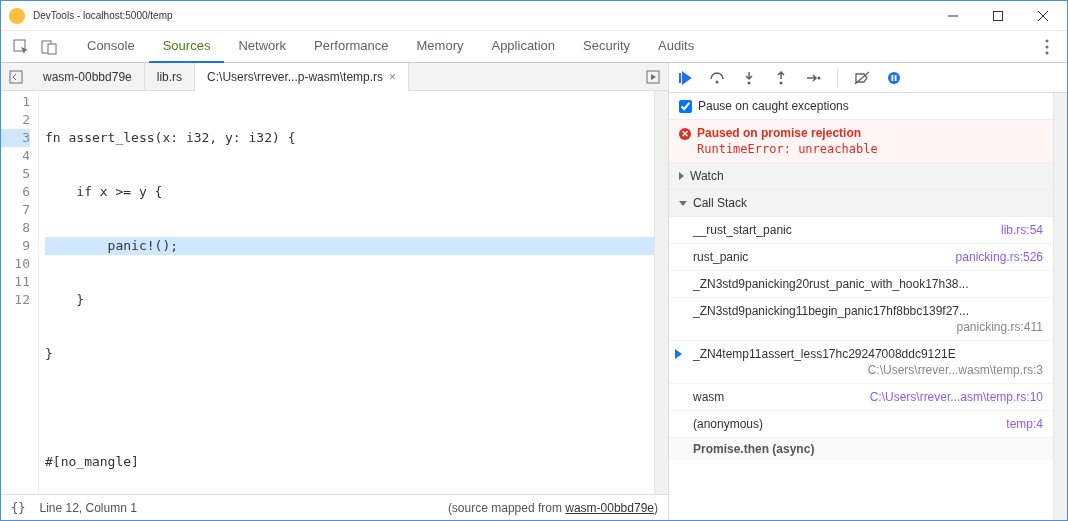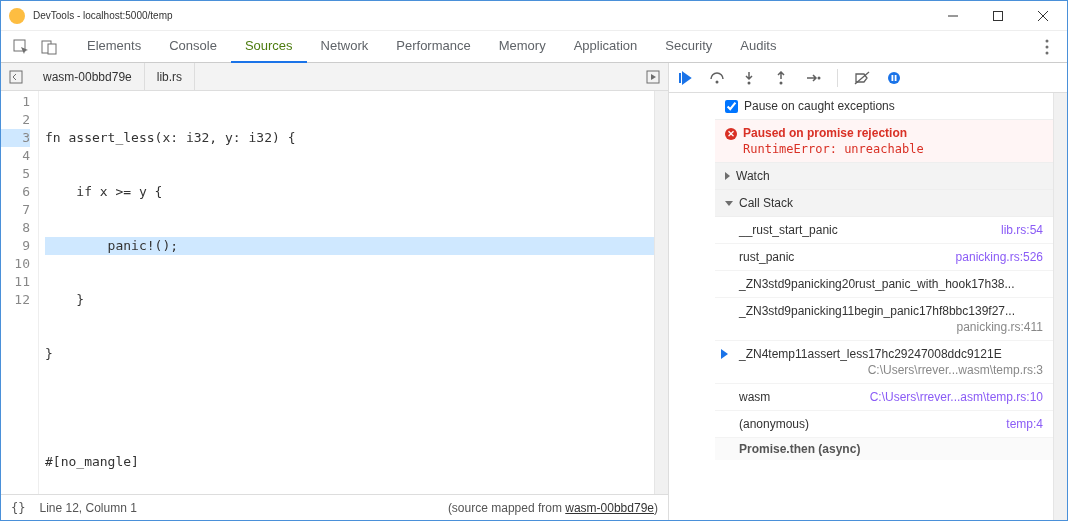--- a/index.html
+++ b/index.html
@@ -39,21 +39,21 @@
 .status .braces { font-family: monospace; margin-right: 14px; }
 .status .right { margin-left: auto; }
 .status .right .link { text-decoration: underline; color: #333; }
 
 .debug-pane { width: 398px; display: flex; flex-direction: column; background: #fff; position: relative; }
 .dbg-toolbar { height: 30px; display: flex; align-items: center; border-bottom: 1px solid #ddd; padding: 0 6px; gap: 12px; }
 .dbg-btn { width: 20px; height: 20px; display:flex; align-items:center; justify-content:center; color:#606060;}
 .dbg-btn.blue { color: #1a73e8; }
 .dbg-sep { width:1px; height:18px; background:#ddd; margin: 0 2px;}
 
-.dbg-body { flex:1; overflow:hidden; display:flex;padding-left:46px;}
+.dbg-body { flex:1; overflow:hidden; display:flex;}
 .dbg-content { flex:1; overflow-y:auto; }
 .dbg-scroll { width:14px; background:#f1f1f1; border-left:1px solid #e5e5e5;}
 
 .dbg-row { padding: 6px 10px; border-bottom: 1px solid #eee; font-size: 12px;}
 .dbg-check { display: flex; align-items: center; gap: 6px; }
 .dbg-check input { width:13px; height:13px;}
 .dbg-paused { background: #fff5f5; }
 .dbg-paused .err-icon { display:inline-block; width:12px; height:12px; border-radius:50%; background:#d93025; color:#fff; font-size:9px; line-height:12px; text-align:center; margin-right:6px; font-weight:bold;}
 .dbg-paused .title { color: #d93025; font-weight: 600; }
 .dbg-paused .subtitle { color: #d93025; font-family: Consolas, monospace; margin-left: 18px; margin-top:2px;}
@@ -105,21 +105,20 @@
           <path d="M8 8 L15 11 L12 12 L11 15 Z" fill="currentColor"></path>
         </svg>
       </div>
     <div class="tb-icon">
         <svg width="16" height="16" viewBox="0 0 16 16">
           <rect x="1" y="2" width="9" height="12" fill="none" stroke="currentColor"></rect>
           <rect x="7" y="5" width="8" height="10" fill="#fff" stroke="currentColor"></rect>
         </svg>
       </div>
     <div class="tabs">
-      <div class="tab">Elements</div>
       <div class="tab">Console</div>
       <div class="tab active">Sources</div>
       <div class="tab">Network</div>
       <div class="tab">Performance</div>
       <div class="tab">Memory</div>
       <div class="tab">Application</div>
       <div class="tab">Security</div>
       <div class="tab">Audits</div>
     </div>
     <div class="kebab">
@@ -140,20 +139,24 @@
               <rect x="1" y="1" width="12" height="12" fill="none" stroke="currentColor"></rect>
               <path d="M4 7 L7 4 M4 7 L7 10" stroke="currentColor" fill="none"></path>
             </svg>
           </div>
         <div class="file-tab">
             <span>wasm-00bbd79e</span>
           </div>
         <div class="file-tab">
             <span>lib.rs</span>
           </div>
+        <div class="file-tab active">
+            <span>C:\Users\rrever...p-wasm\temp.rs</span>
+            <span class="close">×</span>
+          </div>
         <div class="ft-spacer"></div>
         <div class="ft-icon">
             <svg width="14" height="14" viewBox="0 0 14 14">
               <rect x="1" y="1" width="12" height="12" fill="none" stroke="currentColor"></rect>
               <path d="M5 4 L10 7 L5 10 Z" fill="currentColor"></path>
             </svg>
           </div>
       </div>
 
       <div class="code-area">

